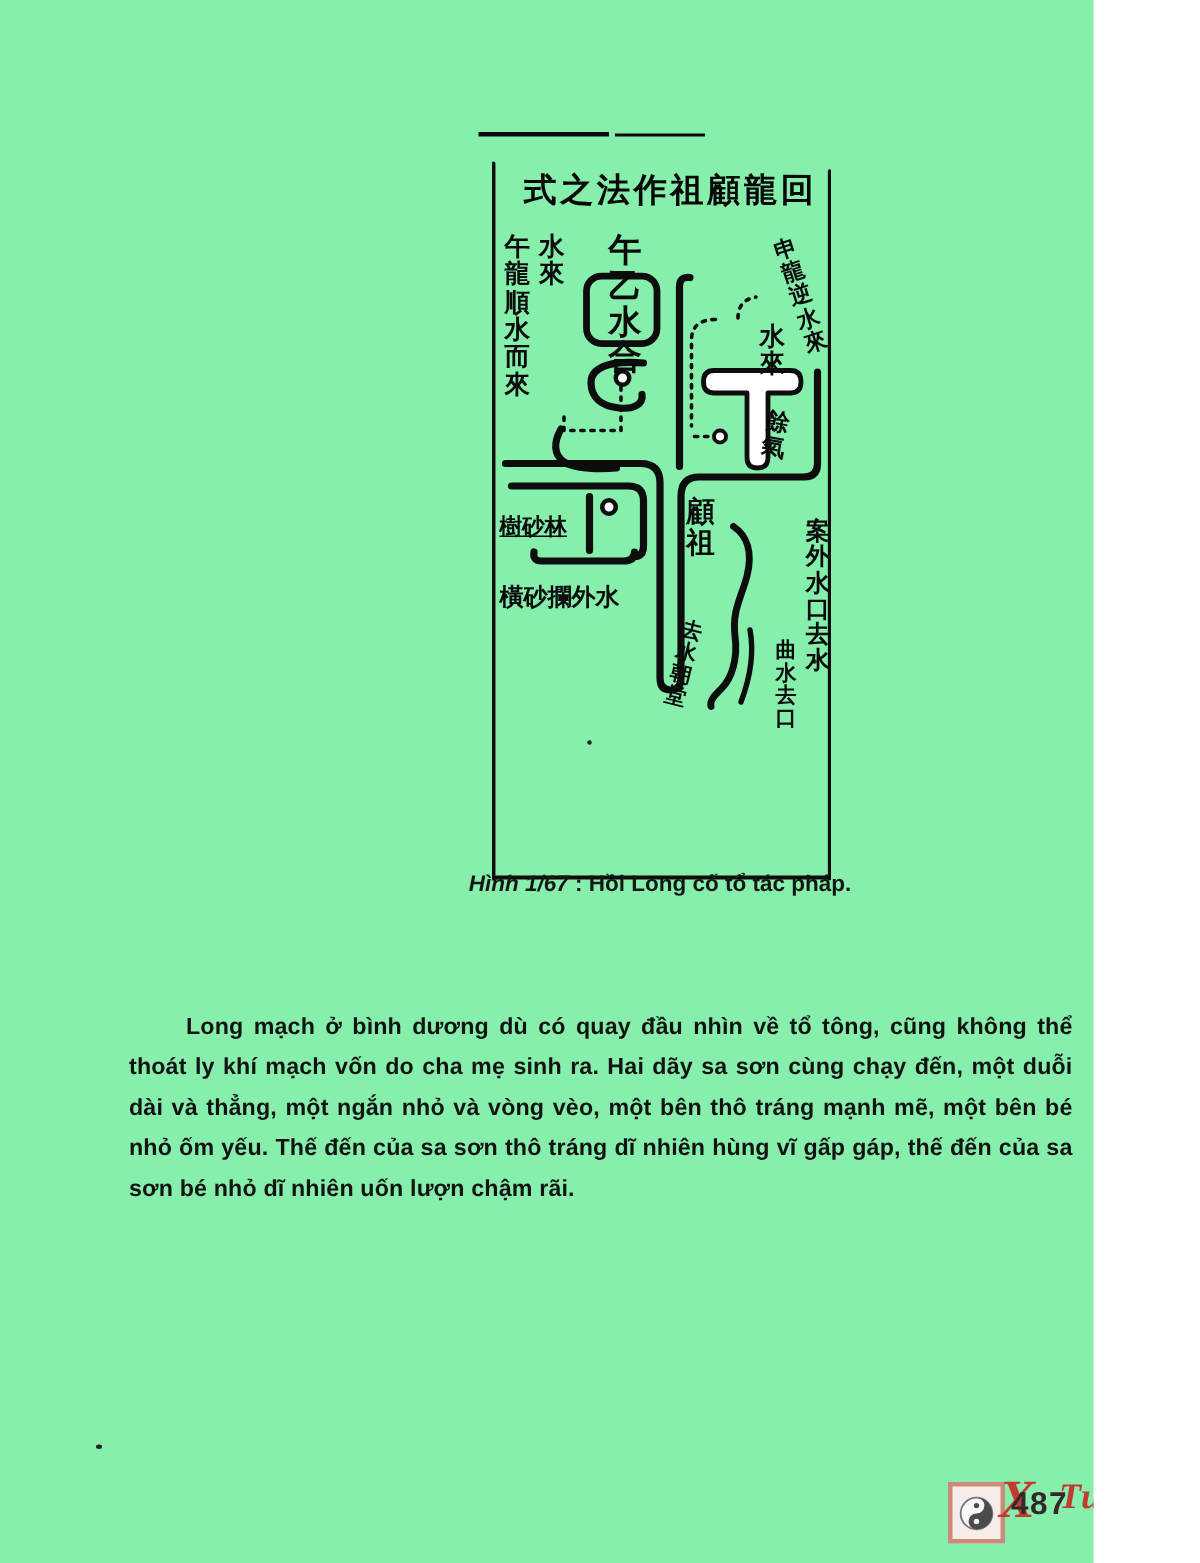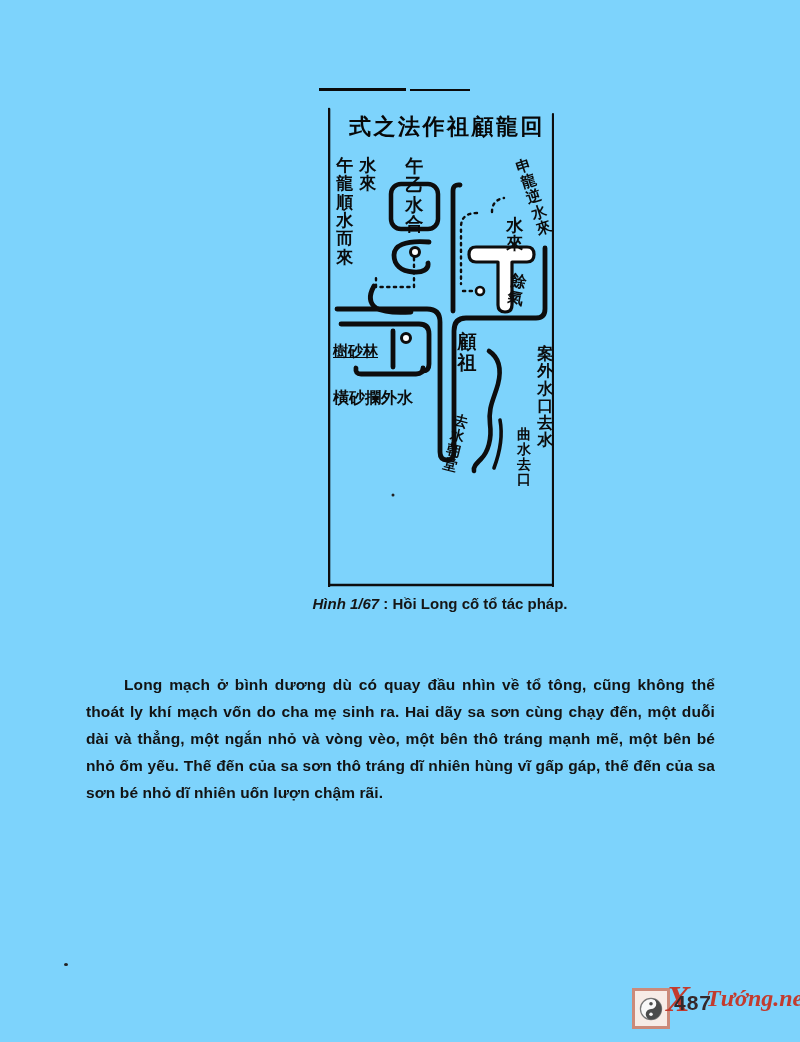--- a/index.html
+++ b/index.html
@@ -1,35 +1,35 @@
 <!DOCTYPE html>
 <html><head>
 <meta charset="utf-8">
 <style>
   html,body{margin:0;padding:0;}
   body{width:800px;height:1042px;background:#ffffff;overflow:hidden;
        font-family:"Liberation Sans",sans-serif;}
-  .page{position:relative;width:800px;height:1042px;background:#7dd3fc;overflow:hidden;}
+  .page{position:relative;width:729px;height:1042px;background:#86efac;overflow:hidden;}
 
   
   .dash{position:absolute;background:#0a0a0a;}
   .speck{position:absolute;background:#222;border-radius:50%;}
 
   
   .fig-svg{position:absolute;left:328px;top:107px;}
   .fig-title{position:absolute;left:349px;top:112px;width:205px;height:32px;
              font-family:"DejaVu Sans",sans-serif;font-weight:700;font-size:22px;
              letter-spacing:2.5px;color:#080808;white-space:nowrap;overflow:hidden;}
   .cjk{position:absolute;font-family:"DejaVu Sans",sans-serif;font-weight:700;
        color:#0b0b0b;transform-origin:top left;}
   .cjk.v{width:1.15em;line-height:1.08;word-break:break-all;text-align:center;}
   .cjk.h{white-space:nowrap;line-height:1;}
 
   
-  .caption{position:absolute;left:240px;top:595px;width:400px;text-align:center;
+  .caption{position:absolute;left:240px;top:581px;width:400px;text-align:center;
            font-size:15px;color:#161616;}
   .caption .cap-label{font-style:italic;font-weight:700;}
   .caption .cap-sep{font-weight:600;}
   .caption .cap-text{font-weight:600;}
 
   
   .body-text{position:absolute;left:86px;top:671px;width:629px;}
   .body-text p{margin:0;text-indent:38px;text-align:justify;
                font-size:15.5px;line-height:27px;font-weight:600;
                color:#131313;letter-spacing:0.1px;}
@@ -98,21 +98,21 @@
       <path d="M 348,592 H 396" stroke-width="1.4" stroke="#333"></path>
       <path d="M 468,593 H 520" stroke-width="1.4" stroke="#333"></path>
     </g>
   </svg>
 
   <div class="fig-title">式之法作祖顧龍回</div>
 
   <div id="labels-layer">
       <div class="cjk v" style="left: 335px; top: 156px; font-size: 17px;">午龍順水而來</div>
       <div class="cjk v" style="left: 358px; top: 156px; font-size: 17px;">水來</div>
-      <div class="cjk v" style="left: 404px; top: 156px; font-size: 18px;">午乙水合</div>
+      <div class="cjk v" style="left: 404px; top: 156px; font-size: 22px;">午乙水合</div>
       <div class="cjk v" style="left: 513px; top: 161px; font-size: 15px; transform: rotate(-18deg);">申龍逆水來</div>
       <div class="cjk v" style="left: 505px; top: 216px; font-size: 17px;">水來</div>
       <div class="cjk v" style="left: 511px; top: 271px; font-size: 16px; transform: rotate(10deg);">餘氣</div>
       <div class="cjk v" style="left: 456px; top: 331px; font-size: 19px;">顧祖</div>
       <div class="cjk h" style="left: 333px; top: 344px; font-size: 15px; text-decoration: underline;">樹砂林</div>
       <div class="cjk h" style="left: 333px; top: 390px; font-size: 16px;">橫砂攔外水</div>
       <div class="cjk v" style="left: 455px; top: 412px; font-size: 14px; transform: rotate(14deg);">去水朝堂</div>
       <div class="cjk v" style="left: 516px; top: 427px; font-size: 14px;">曲水去口</div>
       <div class="cjk v" style="left: 536px; top: 345px; font-size: 16px;">案外水口去水</div>
     </div>

